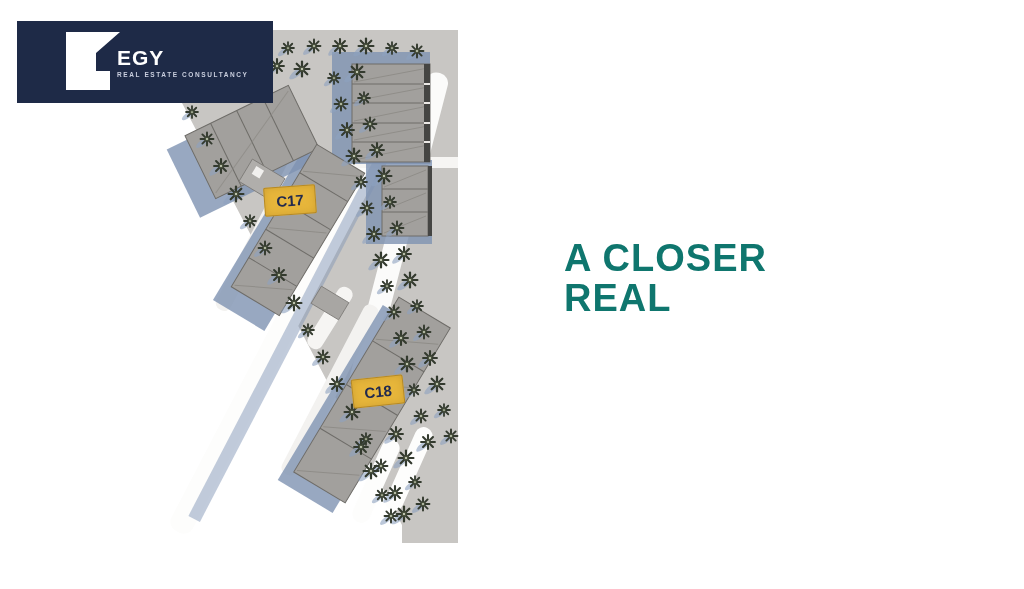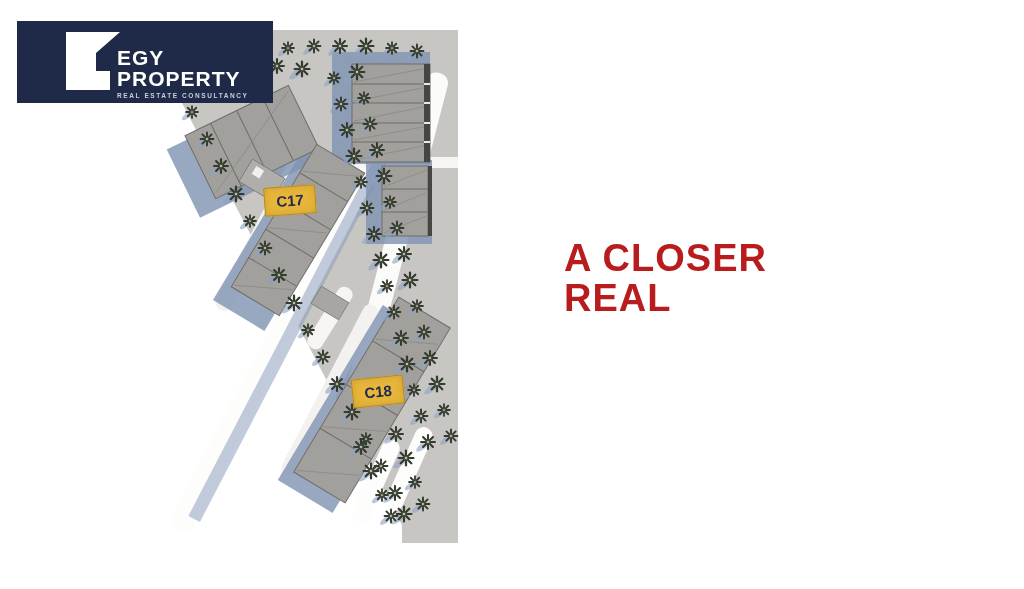--- a/index.html
+++ b/index.html
@@ -11,21 +11,21 @@
 
   
   .logo-box{position:absolute;left:17px;top:21px;width:256px;height:82px;background:#1e2a47;}
   .logo-mark{position:absolute;left:41px;top:6px;width:70px;height:70px;}
   .logo-text{position:absolute;left:100px;top:26px;color:#ffffff;line-height:1;}
   .logo-line{font-size:21px;font-weight:bold;letter-spacing:1px;display:block;line-height:21px;}
   .logo-tagline{display:block;margin-top:4px;font-size:6.5px;font-weight:bold;
                 letter-spacing:1.6px;color:#c9cede;}
 
   
-  .headline{position:absolute;left:564px;top:238px;color:#b91c1c;font-weight:bold;
+  .headline{position:absolute;left:564px;top:238px;color:#0f766e;font-weight:bold;
             font-size:38px;line-height:40px;letter-spacing:1px;}
   .headline span{display:block;}
 
   
   .unit-marker{position:absolute;width:52px;height:29px;background:#e7b63b;
                box-shadow:inset 0 0 0 1px rgba(150,110,30,.55), inset 0 0 8px rgba(150,110,30,.35);
                border-radius:2px;color:#222a4e;font-weight:bold;font-size:15px;
                text-align:center;line-height:29px;}
   #marker-c17{left:264px;top:186px;transform:rotate(-4deg);}
   #marker-c18{left:352px;top:377px;transform:rotate(-6deg);}
@@ -231,21 +231,20 @@
         <use href="#tree" transform="translate(423 504) scale(0.9199999999999999)"></use>
       </g>
   </svg>
 
   <div class="logo-box">
     <svg class="logo-mark" viewBox="0 0 70 70">
       <polygon points="8,5 62,5 38,26 38,44 52,44 52,63 8,63" fill="#ffffff"></polygon>
     </svg>
     <div class="logo-text">
       <span class="logo-line">EGY</span>
-      <span class="logo-line">PROPERTY</span>
       <span class="logo-tagline">REAL ESTATE CONSULTANCY</span>
     </div>
   </div>
 
   <div class="headline">
     <span>A CLOSER</span>
     <span>REAL</span>
   </div>
 
   <div class="unit-marker" id="marker-c17">C17</div>

